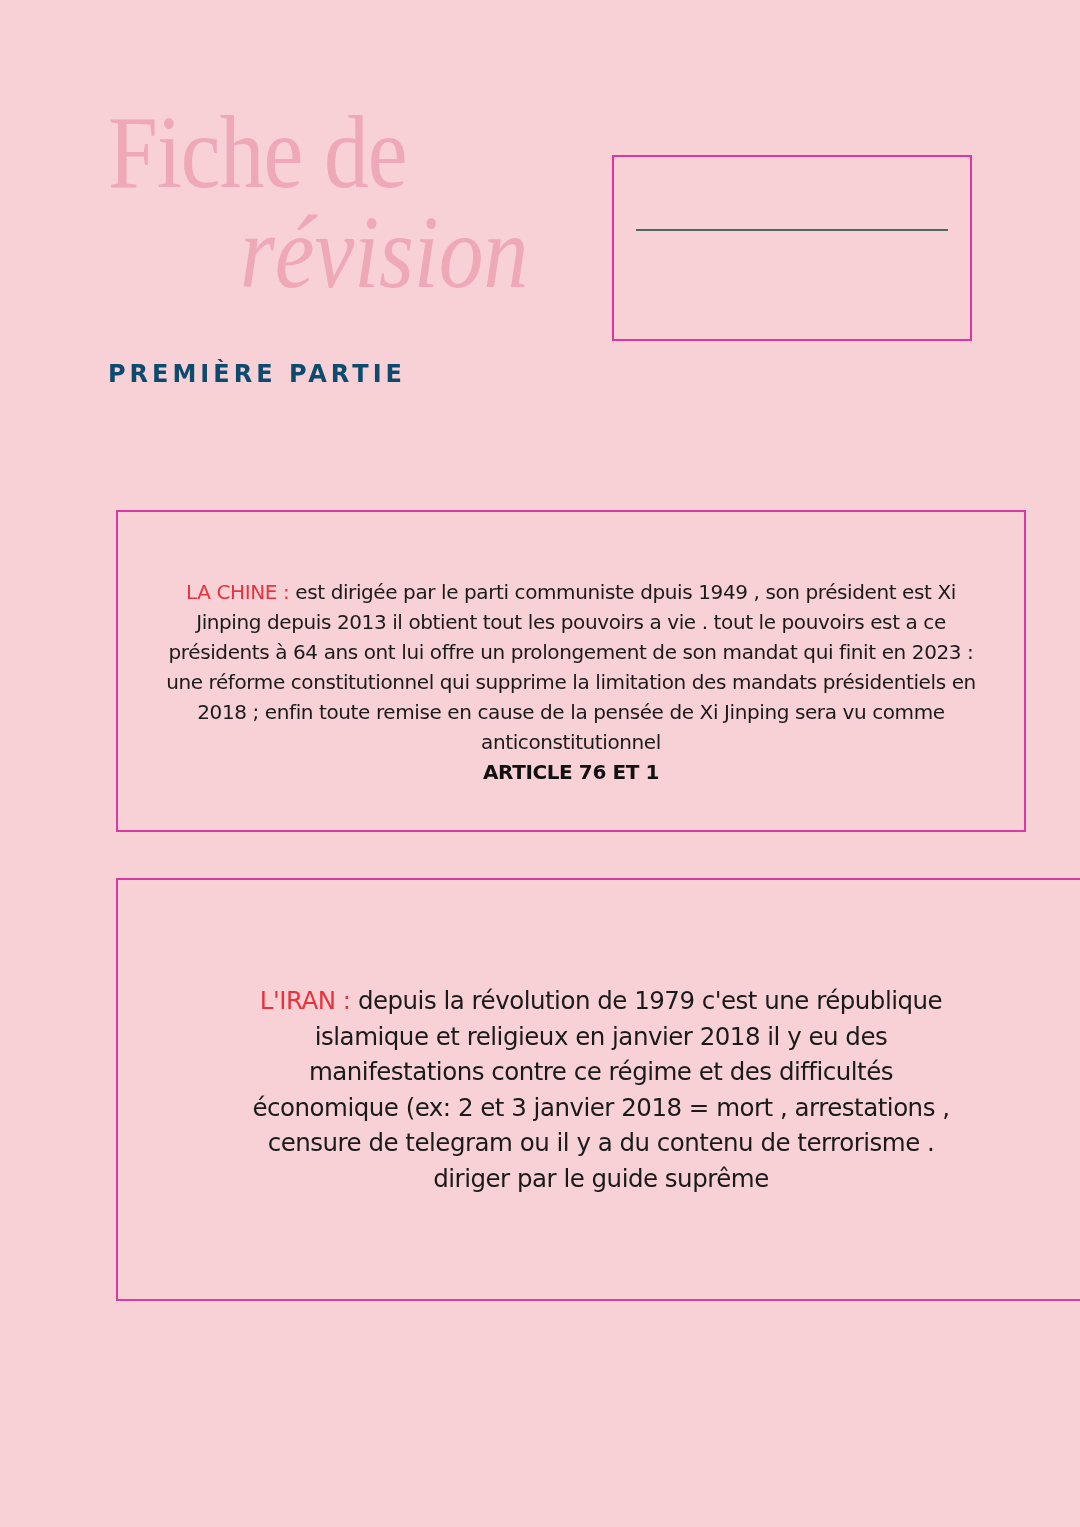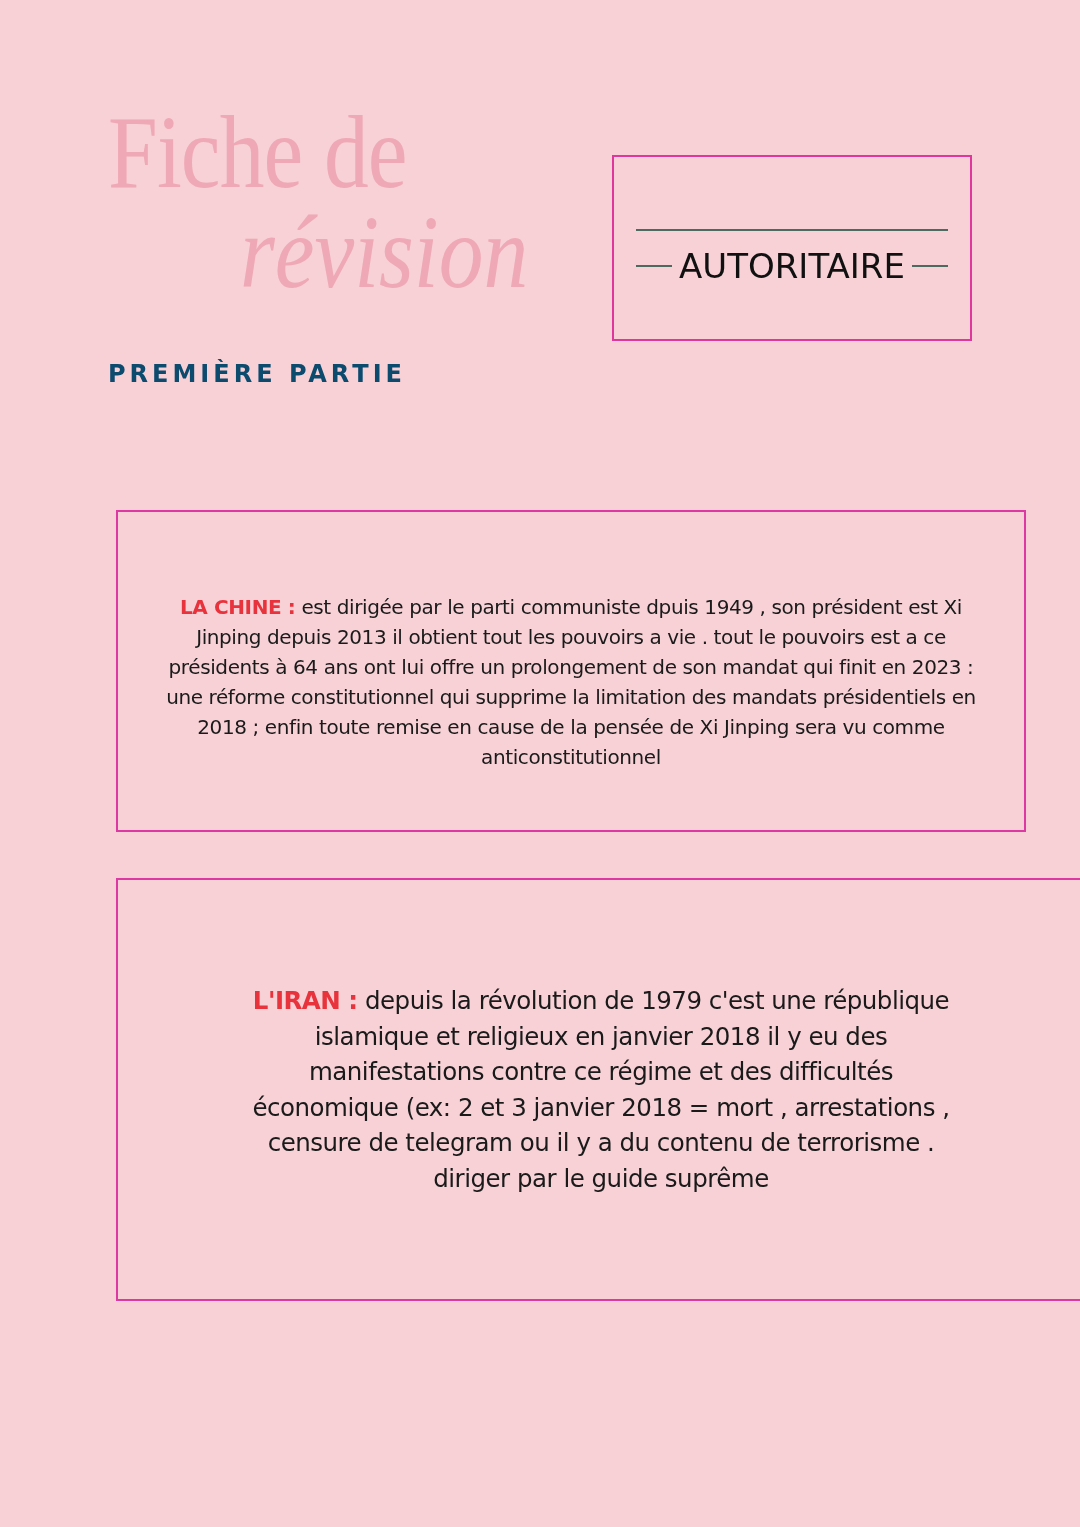--- a/index.html
+++ b/index.html
@@ -128,49 +128,45 @@
       width: 700px;
       font-family: "DejaVu Sans", sans-serif;
       font-size: 24.5px;
       line-height: 35.5px;
       margin-top: 0px;
       letter-spacing: -0.5px;
       margin-left: -40px;
     }
     .kw {
       color: #e8333c;
-      font-weight: bold;
+      font-weight: normal;
     }
     .article {
       display: block;
       font-weight: bold;
       color: #111;
     }
   </style>
 </head>
 <body>
 
 <div>
 
   <div class="title-line1">Fiche de</div>
   <div class="title-line2">révision</div>
   <div class="subtitle">PREMIÈRE PARTIE</div>
 
   <div class="section-box">
     <div class="mid-rule"></div>
-    <div class="section-row row2">
-      <span class="dash"></span>
-      <span class="label">AUTORITAIRE</span>
-      <span class="dash"></span>
-    </div>
   </div>
 
   <div class="content-box box-china">
     <div class="china-text">
       <span class="kw">LA CHINE :</span><span>   est dirigée par le parti communiste dpuis 1949 , son président est Xi Jinping depuis 2013 il obtient tout les pouvoirs a vie . tout le pouvoirs est a ce présidents à 64 ans ont lui offre un prolongement de son mandat qui finit en 2023  : une réforme constitutionnel qui supprime la limitation des mandats présidentiels en 2018 ; enfin toute remise en cause de la pensée de Xi Jinping sera vu comme anticonstitutionnel</span>
+      <span class="article">ARTICLE 76 ET 1</span>
     </div>
   </div>
 
   <div class="content-box box-iran">
     <div class="iran-text">
       <span class="kw">L'IRAN :</span><span> depuis la révolution de 1979 c'est une république islamique  et religieux en janvier 2018 il y eu des manifestations contre ce régime et des difficultés économique (ex: 2 et 3 janvier 2018 = mort , arrestations , censure de telegram ou il y a du contenu de terrorisme . diriger par le guide suprême</span>
     </div>
   </div>
 
 </div>

